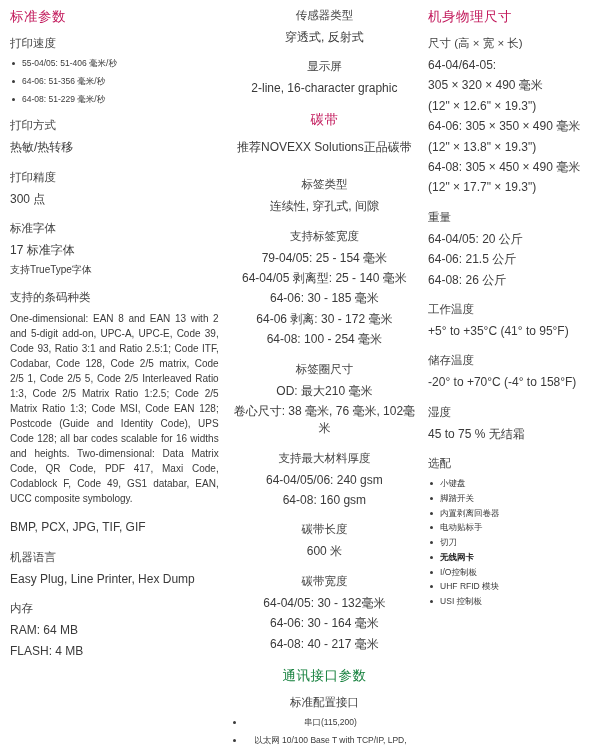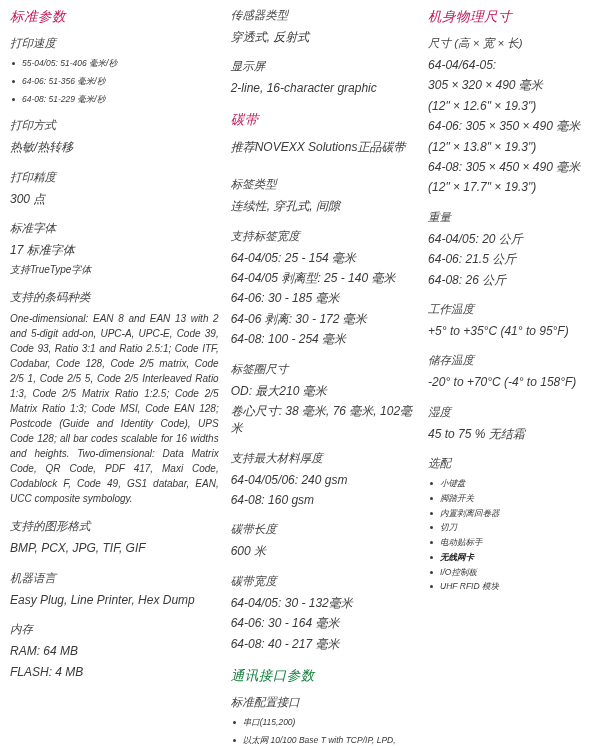--- a/index.html
+++ b/index.html
@@ -16,24 +16,23 @@
   }
   .page {
     display: flex;
     width: 612px;
     height: 746px;
     box-sizing: border-box;
     padding: 8px 10px 0 10px;
   }
   .col {
     box-sizing: border-box;
-    font-style: italic;
   }
   .col-1 { width: 228px; padding-right: 12px; }
-  .col-2 { width: 204px; padding-right: 10px; }
+  .col-2 { width: 204px; padding-right: 10px; text-align: center; }
   .col-3 { width: 180px; }
 
   h2.section-head {
     font-size: 13.5px;
     font-weight: normal;
     color: #c2185b;
     margin: 0 0 10px 0;
     letter-spacing: 0.5px;
   }
   h2.section-head.pink2 {
@@ -127,21 +126,20 @@
       <p class="body">17 标准字体</p>
       <p class="bodysm">支持TrueType字体</p>
     </div>
 
     <div class="block">
       <h3 class="sub-head">支持的条码种类</h3>
       <p class="bodysm justified">One-dimensional: EAN 8 and EAN 13 with 2 and 5-digit add-on, UPC-A, UPC-E, Code 39, Code 93, Ratio 3:1 and Ratio 2.5:1; Code ITF, Codabar, Code 128, Code 2/5 matrix, Code 2/5 1, Code 2/5 5, Code 2/5 Interleaved Ratio 1:3, Code 2/5 Matrix Ratio 1:2.5; Code 2/5 Matrix Ratio 1:3; Code MSI, Code EAN 128; Postcode (Guide and Identity Code), UPS Code 128; all bar codes scalable for 16 widths and heights. Two-dimensional: Data Matrix Code, QR Code, PDF 417, Maxi Code, Codablock F, Code 49, GS1 databar, EAN, UCC composite symbology.</p>
     </div>
 
     <div class="block">
-      <h3 class="sub-head">支持的图形格式</h3>
       <p class="body last">BMP, PCX, JPG, TIF, GIF</p>
     </div>
 
     <div class="block">
       <h3 class="sub-head">机器语言</h3>
       <p class="body last">Easy Plug, Line Printer, Hex Dump</p>
     </div>
 
     <div class="block">
       <h3 class="sub-head">内存</h3>
@@ -165,21 +163,21 @@
     <h2 class="section-head">碳带</h2>
     <p class="body" style="margin-bottom:21px;">推荐NOVEXX Solutions正品碳带</p>
 
     <div class="block">
       <h3 class="sub-head">标签类型</h3>
       <p class="body last">连续性, 穿孔式, 间隙</p>
     </div>
 
     <div class="block">
       <h3 class="sub-head">支持标签宽度</h3>
-      <p class="body">64-04/05: 25 - 154 毫米</p>
+      <p class="body">79-04/05: 25 - 154 毫米</p>
       <p class="body">64-04/05 剥离型: 25 - 140 毫米</p>
       <p class="body">64-06: 30 - 185 毫米</p>
       <p class="body">64-06 剥离: 30 - 172 毫米</p>
       <p class="body last">64-08: 100 - 254 毫米</p>
     </div>
 
     <div class="block">
       <h3 class="sub-head">标签圈尺寸</h3>
       <p class="body">OD: 最大210 毫米</p>
       <p class="body last">卷心尺寸: 38 毫米, 76 毫米, 102毫米</p>
@@ -252,22 +250,23 @@
       <h3 class="sub-head">湿度</h3>
       <p class="body last">45 to 75 % 无结霜</p>
     </div>
 
     <div class="block">
       <h3 class="sub-head">选配</h3>
       <ul class="bullets dense">
         <li>小键盘</li>
         <li>脚踏开关</li>
         <li>内置剥离回卷器</li>
+        <li>电动贴标手</li>
         <li>切刀</li>
-        <li>电动贴标手</li>
         <li class="bold-item">无线网卡</li>
         <li>I/O控制板</li>
         <li>UHF RFID 模块</li>
+        <li>USI 控制板</li>
       </ul>
     </div>
   </div>
 
 </div>
 
 </body></html>

